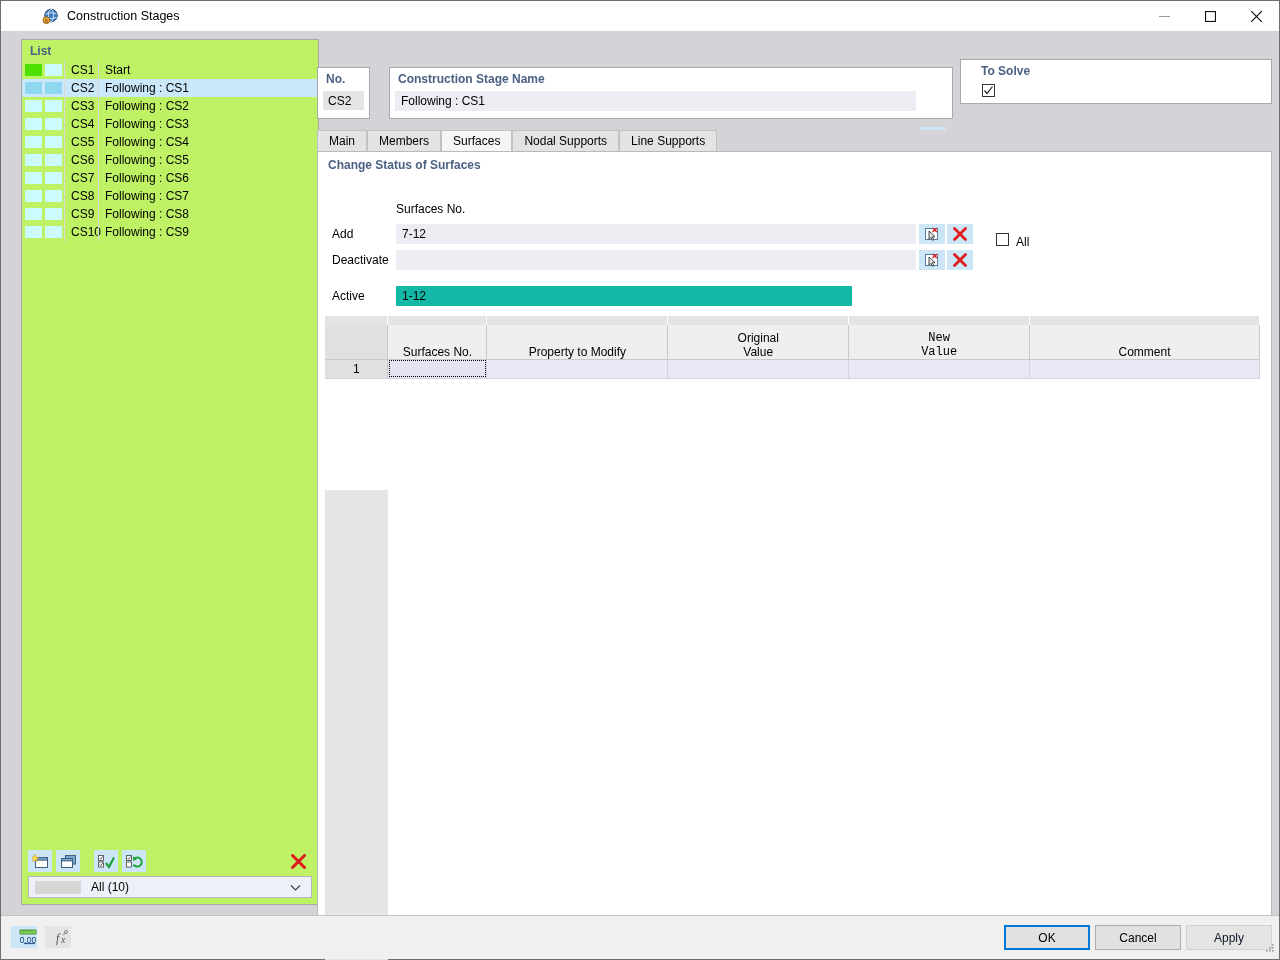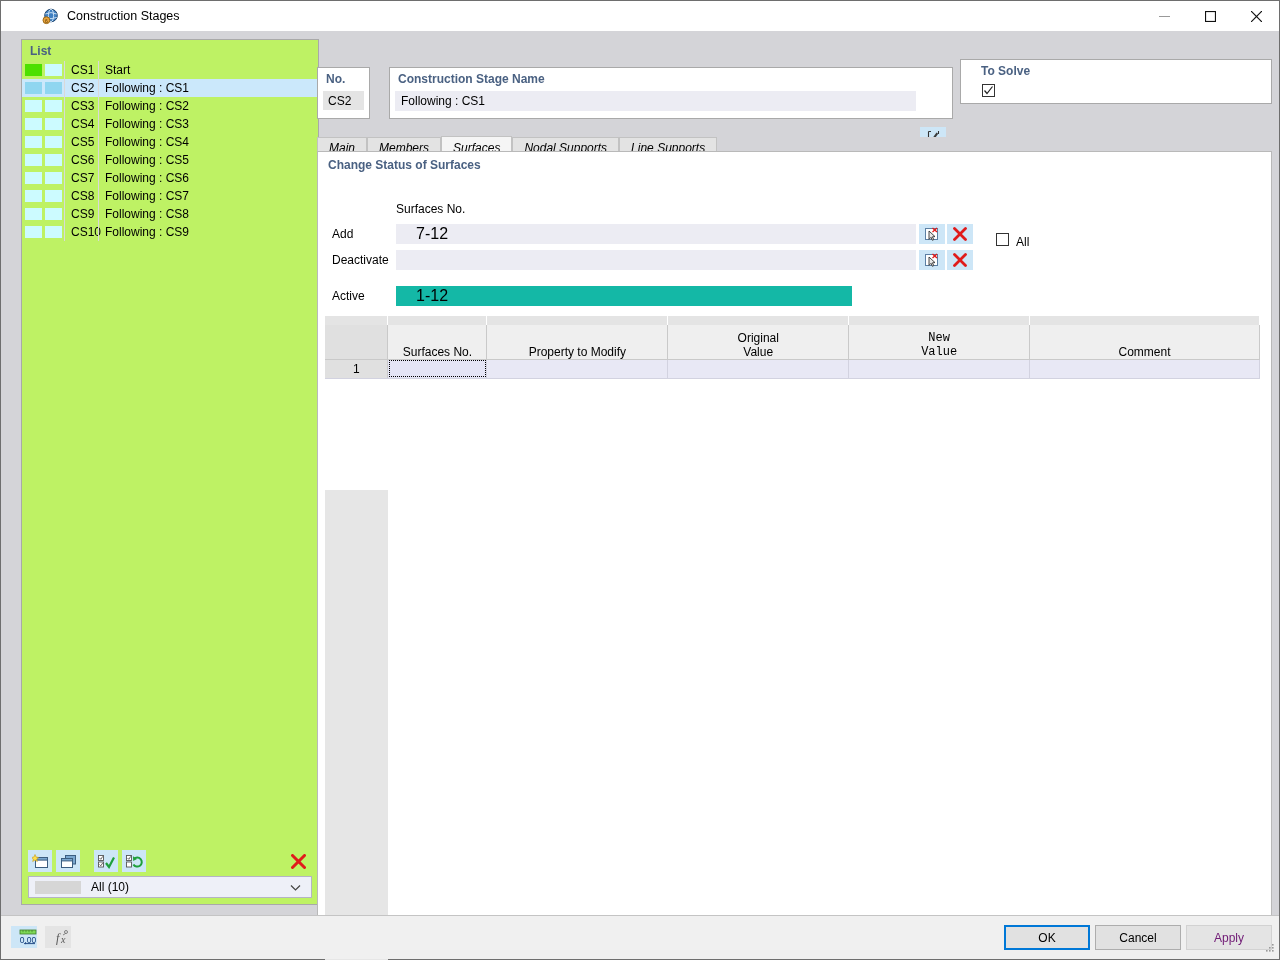--- a/index.html
+++ b/index.html
@@ -149,23 +149,23 @@
   }
   #solve-check {
     margin: 6px 0 0 9px;
     width: 13px; height: 13px;
     border: 1px solid #333; background: #fff;
     display: flex; align-items: center; justify-content: center;
   }
 
   
   #tabstrip {
-    position: absolute; left: 316px; top: 106px;
+    position: absolute; left: 316px; top: 99px;
     width: 955px; height: 21px;
-    display: flex; align-items: flex-end; font-style: italic;
+    display: flex; align-items: center;
   }
   .tab {
     height: 21px; padding: 0 11px;
     display: flex; align-items: center;
     font-size: 12px;
     background: #e3e3e3;
     border-left: 1px solid #c2c2c2;
     border-top: 1px solid #c2c2c2;
     border-right: 1px solid #c2c2c2;
     cursor: pointer;
@@ -198,22 +198,22 @@
     font-size: 12px;
   }
   .cs-row { position: absolute; left: 0; height: 20px; }
   .cs-label {
     position: absolute; left: 14px; width: 64px;
     font-size: 12px; line-height: 20px;
   }
   .cs-input {
     position: absolute; left: 78px; width: 520px; height: 20px;
     background: #ececf3;
-    font-size: 16px; line-height: 20px;
-    padding-left: 20px;
+    font-size: 12px; line-height: 20px;
+    padding-left: 6px;
   }
   .cs-input.readonly { background: #14b8a6; width: 456px; }
   .cs-pick {
     position: absolute; width: 26px; height: 20px;
     background: #cde6f7;
     display: flex; align-items: center; justify-content: center;
     cursor: pointer;
   }
   .cs-del {
     position: absolute; width: 26px; height: 20px;
@@ -300,21 +300,21 @@
   }
   #btn-ok {
     left: 1003px; width: 86px;
     background: #e1e1e1;
     border: 2px solid #0078d7;
   }
   #btn-cancel { left: 1094px; }
   #btn-apply {
     left: 1185px;
     background: #e4e4e4; border: 1px solid #d2d2d2;
-    color: #701a75; cursor: default;
+    color: #0f172a; cursor: default;
   }
   #grip { position: absolute; right: 3px; bottom: 2px; }
 </style>
 </head>
 <body>
 
 <div id="window">
 
   <div id="titlebar">
     <div id="title-icon">

